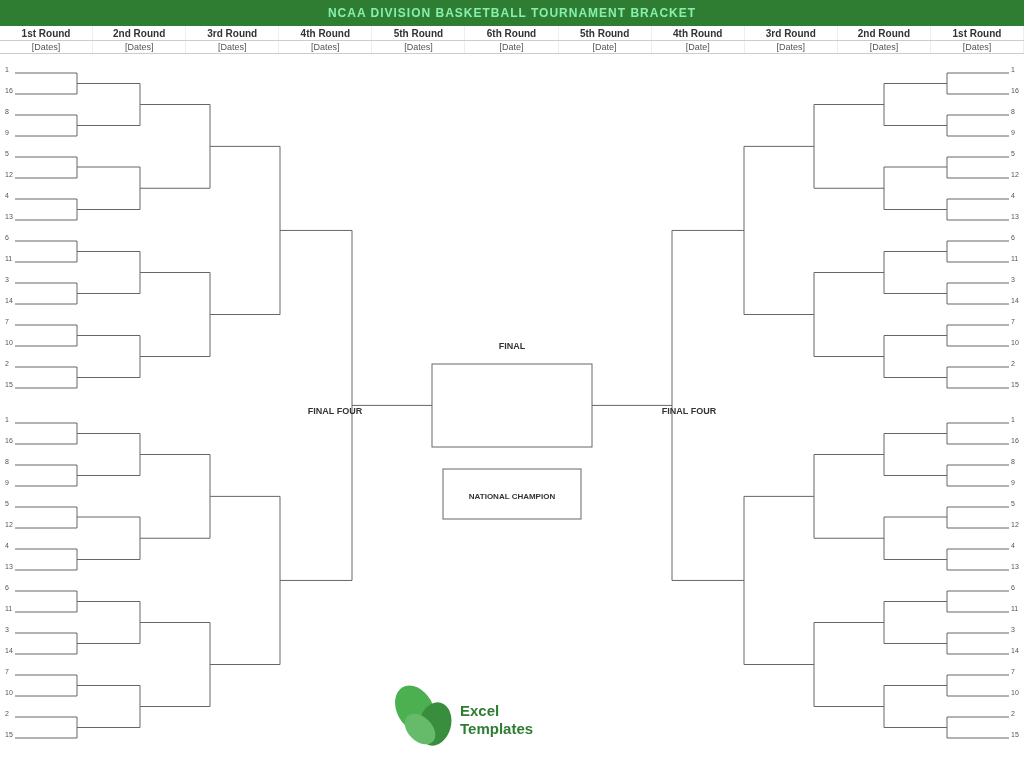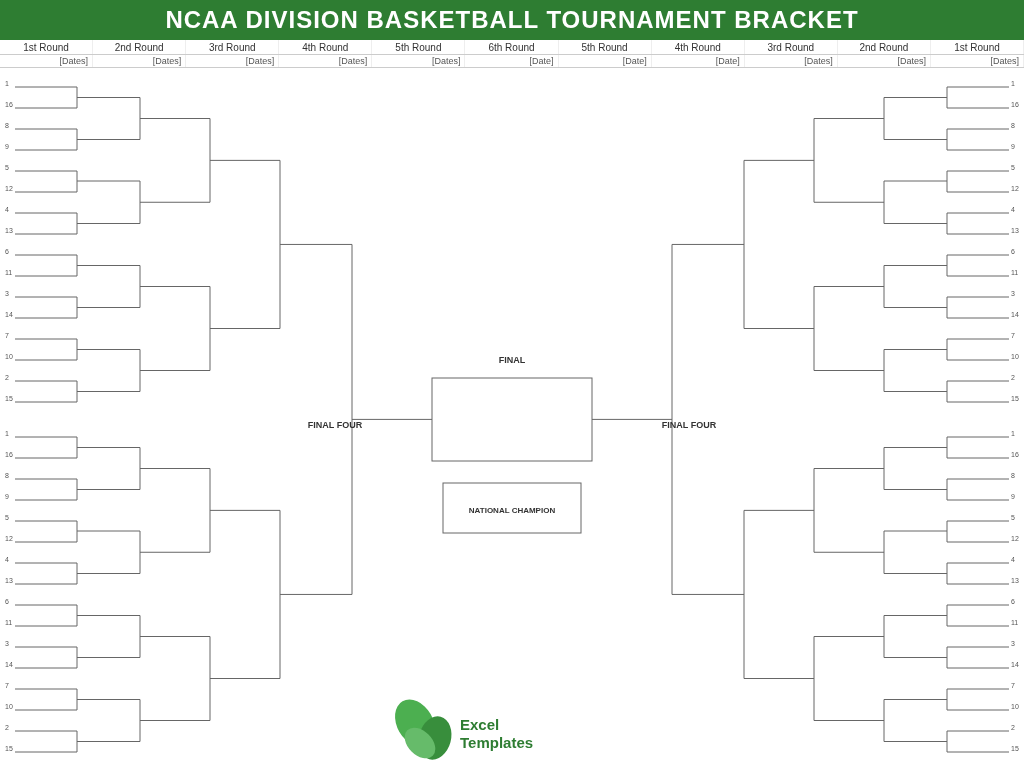--- a/index.html
+++ b/index.html
@@ -1,50 +1,50 @@
 <!DOCTYPE html>
 <html><head>
   <meta charset="utf-8">
   <style>
     * { box-sizing: border-box; margin: 0; padding: 0; }
     body { background: #fff; font-family: Arial, sans-serif; width: 1024px; height: 784px; overflow: hidden; }
 
     #header {
       background: #2e7d32;
-      color: #ffffff;
+      color: #86efac;
       text-align: center;
-      font-size: 24px;
+      font-size: 12px;
       font-weight: bold;
       padding: 6px 0;
       letter-spacing: 1px;
     }
 
     #round-labels {
       display: flex;
       background: #fff;
       border-bottom: 1px solid #ccc;
     }
     .round-label-cell {
       flex: 1;
       text-align: center;
       font-size: 10px;
-      font-weight: normal;
+      font-weight: bold;
       color: #333;
       padding: 2px 0 1px;
       border-right: 1px solid #eee;
     }
 
     #date-labels {
       display: flex;
       background: #fff;
       border-bottom: 1px solid #ccc;
     }
     .date-label-cell {
       flex: 1;
-      text-align: right;
+      text-align: center;
       font-size: 9px;
       color: #555;
       padding: 1px 4px;
       border-right: 1px solid #eee;
     }
 
     
     #main-container {
       position: relative;
       width: 1024px;

